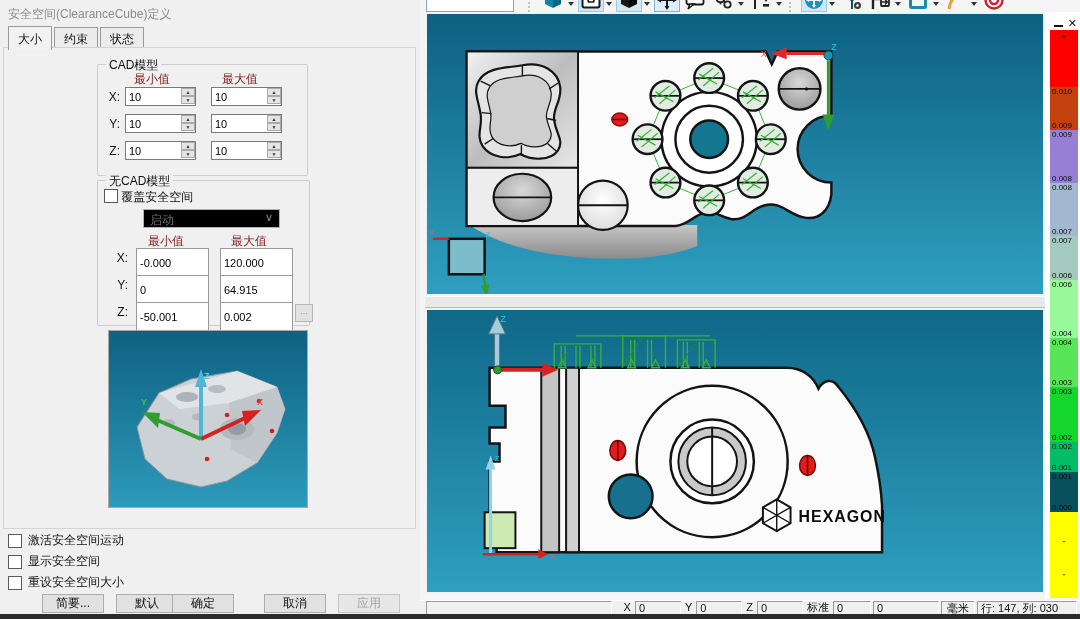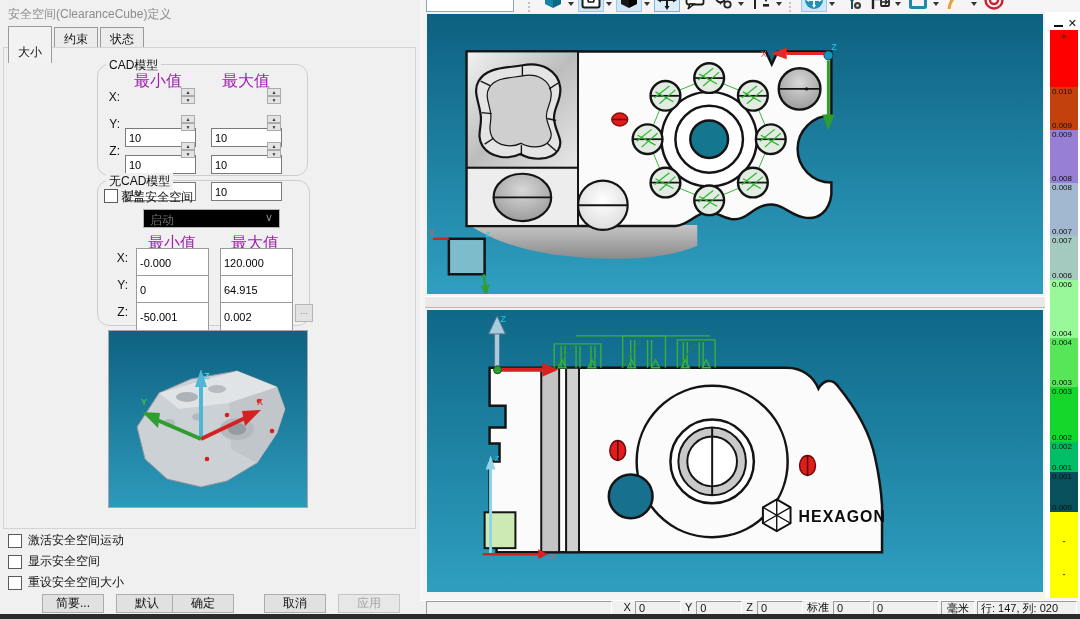--- a/index.html
+++ b/index.html
@@ -6,30 +6,30 @@
   body{width:1080px;height:619px;overflow:hidden;background:#f0f0f0;
        font-family:"Liberation Sans","DejaVu Sans",sans-serif;font-size:12px;color:#111;
        position:relative;}
   
   .dialog{position:absolute;left:0;top:0;width:420px;height:614px;background:#f0f0f0;
           border-right:1px solid #9f9f9f;}
   .dlg-title{position:absolute;left:8px;top:6px;color:#8c8c8c;font-size:12px;}
   .tabs{position:absolute;left:8px;top:27px;display:flex;}
   .tab{border:1px solid #9a9a9a;border-bottom:none;background:#ececec;padding:3px 9px 2px 9px;
        font-size:12px;margin-right:2px;position:relative;}
-  .tab.active{background:#f2f2f2;z-index:3;padding-top:17px;margin-top:-1px;}
+  .tab.active{background:#f2f2f2;z-index:3;padding-top:4px;margin-top:-1px;}
   .tabpage{position:absolute;left:3px;top:47px;width:411px;height:480px;
            border:1px solid #d4d4d4;background:#f0f0f0;}
-  .group{position:absolute;border:1px solid #cdcdcd;border-radius:12px;}
+  .group{position:absolute;border:1px solid #cdcdcd;border-radius:2px;}
   .group .legend{position:absolute;top:-8px;left:8px;background:#f0f0f0;padding:0 3px;font-size:12px;}
-  .colhead{position:absolute;font-size:16px;color:#a21caf;}
+  .colhead{position:absolute;font-size:12px;color:#7f1d1d;}
   .rlabel{position:absolute;font-size:12px;text-align:right;width:20px;}
   .spinwrap{position:absolute;width:71px;height:19px;}
   .spinwrap input{width:100%;height:100%;box-sizing:border-box;border:1px solid #7a7a7a;
-                  font:11px "Liberation Sans","DejaVu Sans",sans-serif;padding:1px 16px 1px 3px;background:#fff;margin-top:41px;}
+                  font:11px "Liberation Sans","DejaVu Sans",sans-serif;padding:1px 16px 1px 3px;background:#fff;}
   .plainwrap{position:absolute;width:73px;height:29px;}
   .plainwrap input{width:100%;height:100%;box-sizing:border-box;border:1px solid #9a9a9a;
                   font:11px "Liberation Sans","DejaVu Sans",sans-serif;padding:1px 3px;background:#fff;}
   .spin{position:absolute;right:1px;top:1px;width:14px;height:15px;display:flex;flex-direction:column;}
   .spin i{flex:1;background:#e4e4e4;border:1px solid #ababab;font-style:normal;font-size:5px;
           line-height:6px;text-align:center;color:#333;}
   .dropdown{position:absolute;background:#000000;border:1px solid #b2b2b2;color:#6f6f6f;
             font-size:12px;padding:2px 6px;box-sizing:border-box;}
   .dropdown .chev{position:absolute;right:6px;top:1px;color:#8a8a8a;font-size:11px;}
   .cbx{display:inline-block;width:12px;height:12px;background:#fff;border:1px solid #5a5a5a;
@@ -671,17 +671,17 @@
     <div class="sb-label">X</div>
     <div class="sb-pane sunken" style="width:46px;">0</div>
     <div class="sb-label">Y</div>
     <div class="sb-pane sunken" style="width:46px;">0</div>
     <div class="sb-label">Z</div>
     <div class="sb-pane sunken" style="width:46px;">0</div>
     <div class="sb-label">标准</div>
     <div class="sb-pane sunken" style="width:38px;">0</div>
     <div class="sb-pane sunken" style="width:66px;">0</div>
     <div class="sb-pane sunken" style="width:34px;text-align:center;">毫米</div>
-    <div class="sb-pane sunken" style="width:100px;margin-right:3px;">行: 147, 列: 020</div>
+    <div class="sb-pane sunken" style="width:100px;margin-right:3px;">行: 147, 列: 030</div>
   </div>
 </div>
 
 <div class="bottomstrip"></div>
 
 </body></html>

